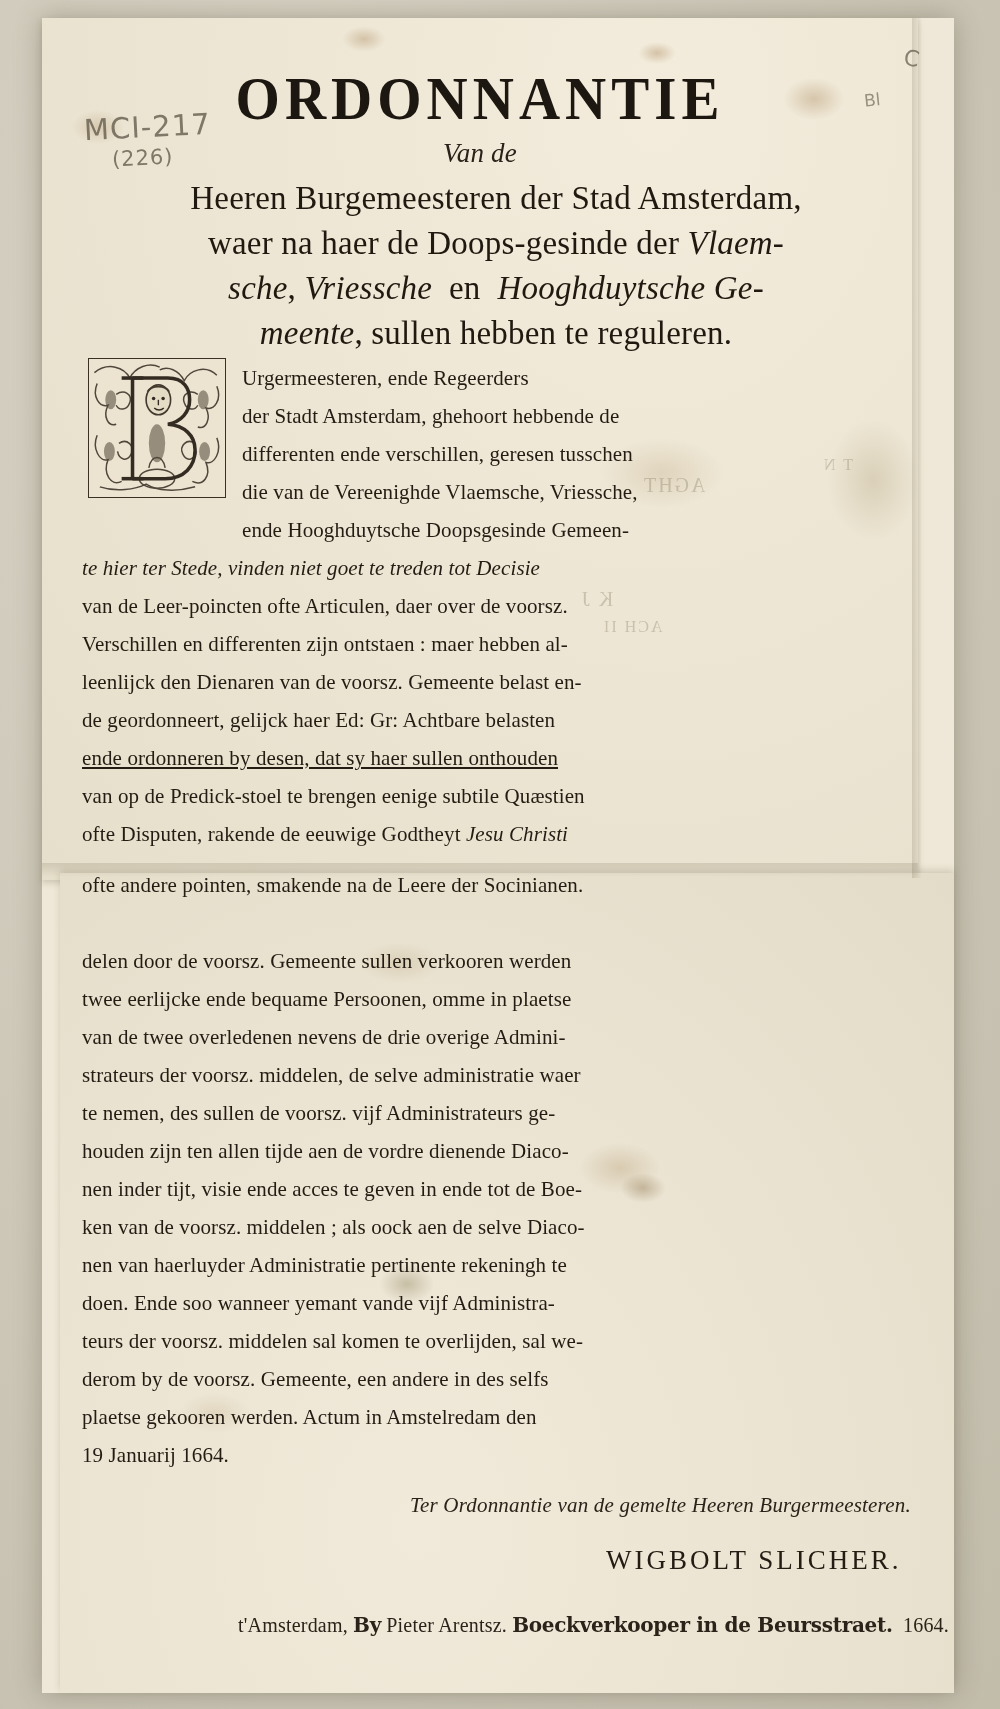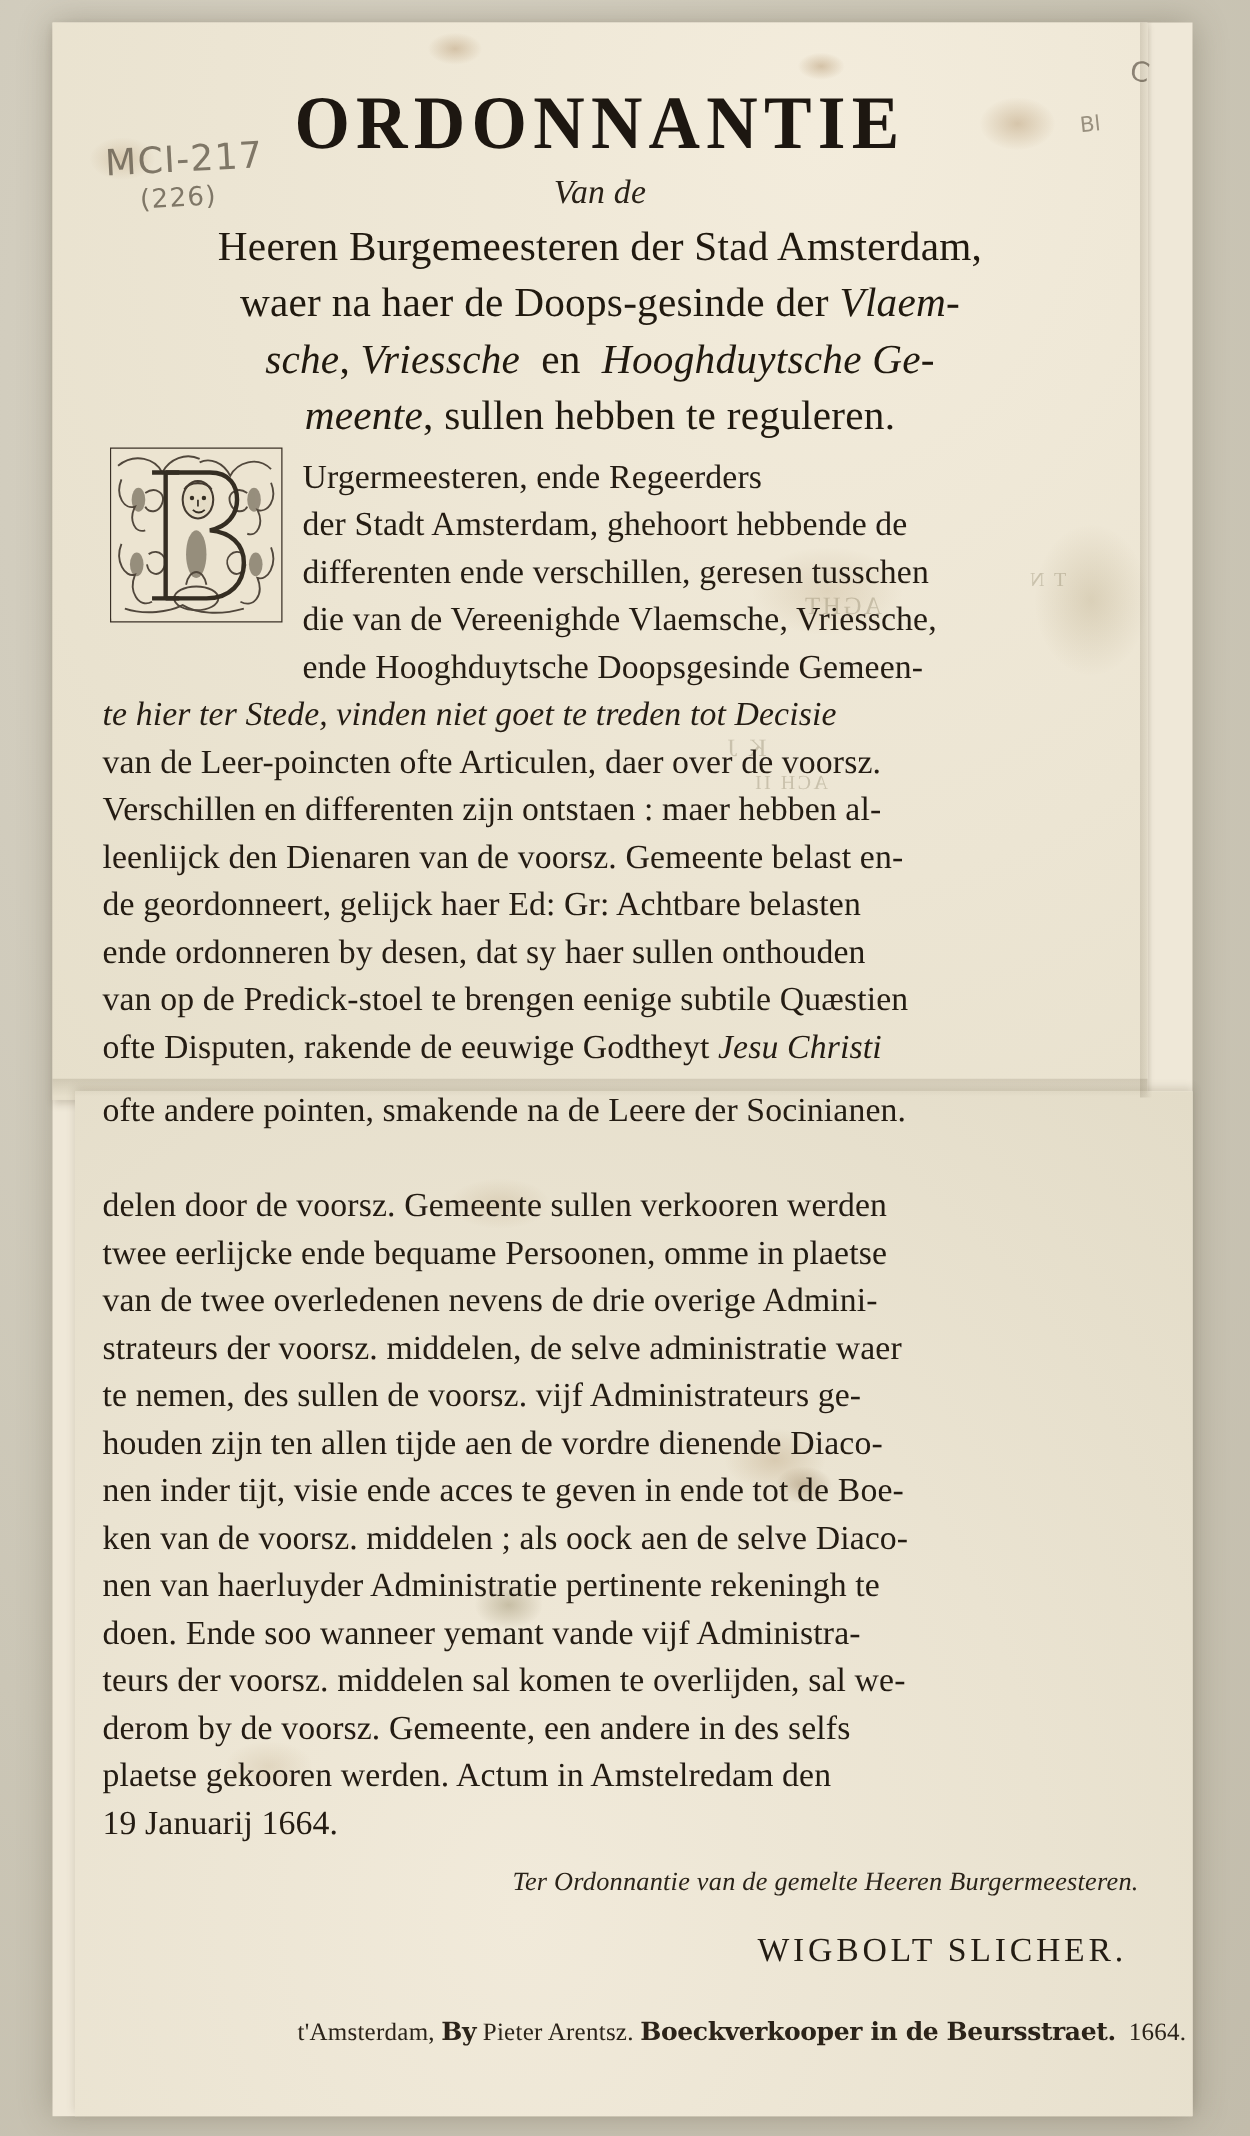--- a/index.html
+++ b/index.html
@@ -86,25 +86,26 @@
   #title-vande {
     top: 120px;
     font-size: 27px;
     font-style: italic;
     color: #2a2218;
   }
   .head-line {
     font-size: 33px;
     color: #20190f;
     line-height: 1.0;
+    padding-left: 16px;
   }
   .head-line .it { font-style: italic; }
 
   .body-line {
-    font-size: 27px;
+    font-size: 21px;
     color: #241c13;
     letter-spacing: 0.1px;
   }
   .body-line .it { font-style: italic; }
 
   
   #dropcap {
     position: absolute;
     left: 46px;
     top: 340px;
@@ -269,21 +270,21 @@
       <div class="txt body-line" style="left:200px; top:386px;">der Stadt Amsterdam, ghehoort hebbende de</div>
       <div class="txt body-line" style="left:200px; top:424px;">differenten ende verschillen, geresen tusschen</div>
       <div class="txt body-line" style="left:200px; top:462px;">die van de Vereenighde Vlaemsche, Vriessche,</div>
       <div class="txt body-line" style="left:200px; top:500px;">ende Hooghduytsche Doopsgesinde Gemeen-</div>
 
       <div class="txt body-line" style="left:40px; top:538px;font-style:italic;">te hier ter Stede, vinden niet goet te treden tot Decisie</div>
       <div class="txt body-line" style="left:40px; top:576px;">van de Leer-poincten ofte Articulen, daer over de voorsz.</div>
       <div class="txt body-line" style="left:40px; top:614px;">Verschillen en differenten zijn ontstaen : maer hebben al-</div>
       <div class="txt body-line" style="left:40px; top:652px;">leenlijck den Dienaren van de voorsz. Gemeente belast en-</div>
       <div class="txt body-line" style="left:40px; top:690px;">de geordonneert, gelijck haer Ed: Gr: Achtbare belasten</div>
-      <div class="txt body-line" style="left:40px; top:728px;">ende ordonneren by desen, dat sy haer sullen onthouden</div>
+      <div class="txt body-line" style="left:40px; top:728px;text-decoration:underline;">ende ordonneren by desen, dat sy haer sullen onthouden</div>
       <div class="txt body-line" style="left:40px; top:766px;">van op de Predick-stoel te brengen eenige subtile Quæstien</div>
       <div class="txt body-line" style="left:40px; top:804px;">
         <span>ofte Disputen, rakende de eeuwige Godtheyt&nbsp;</span><span class="it">Jesu Christi</span>
       </div>
 
       <div class="pencil" id="annot-shelfmark" style="left:42px; top:92px;">MCI-217</div>
       <div class="pencil" id="annot-number" style="left:70px; top:128px;">(226)</div>
     </div>
 
     <div class="leaf-lower">

